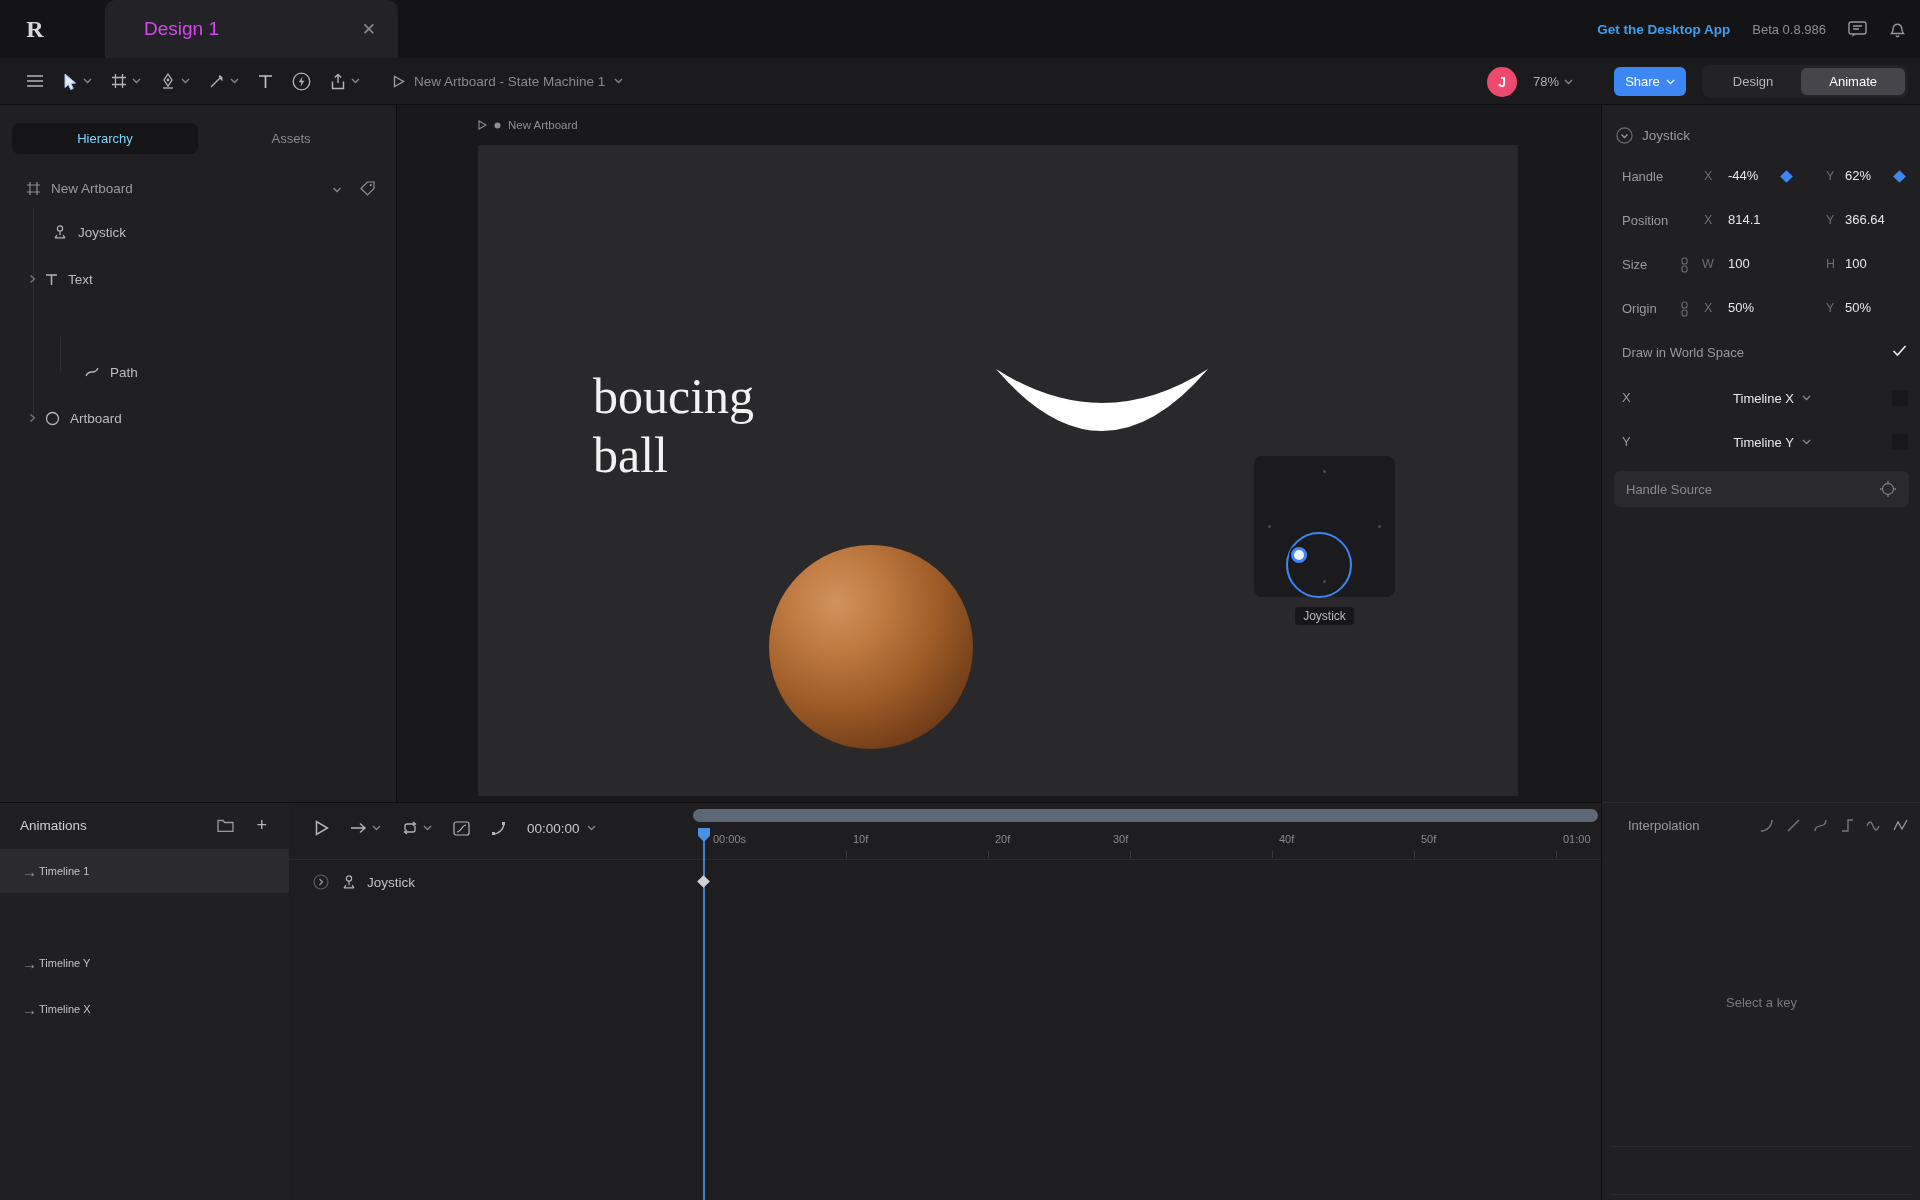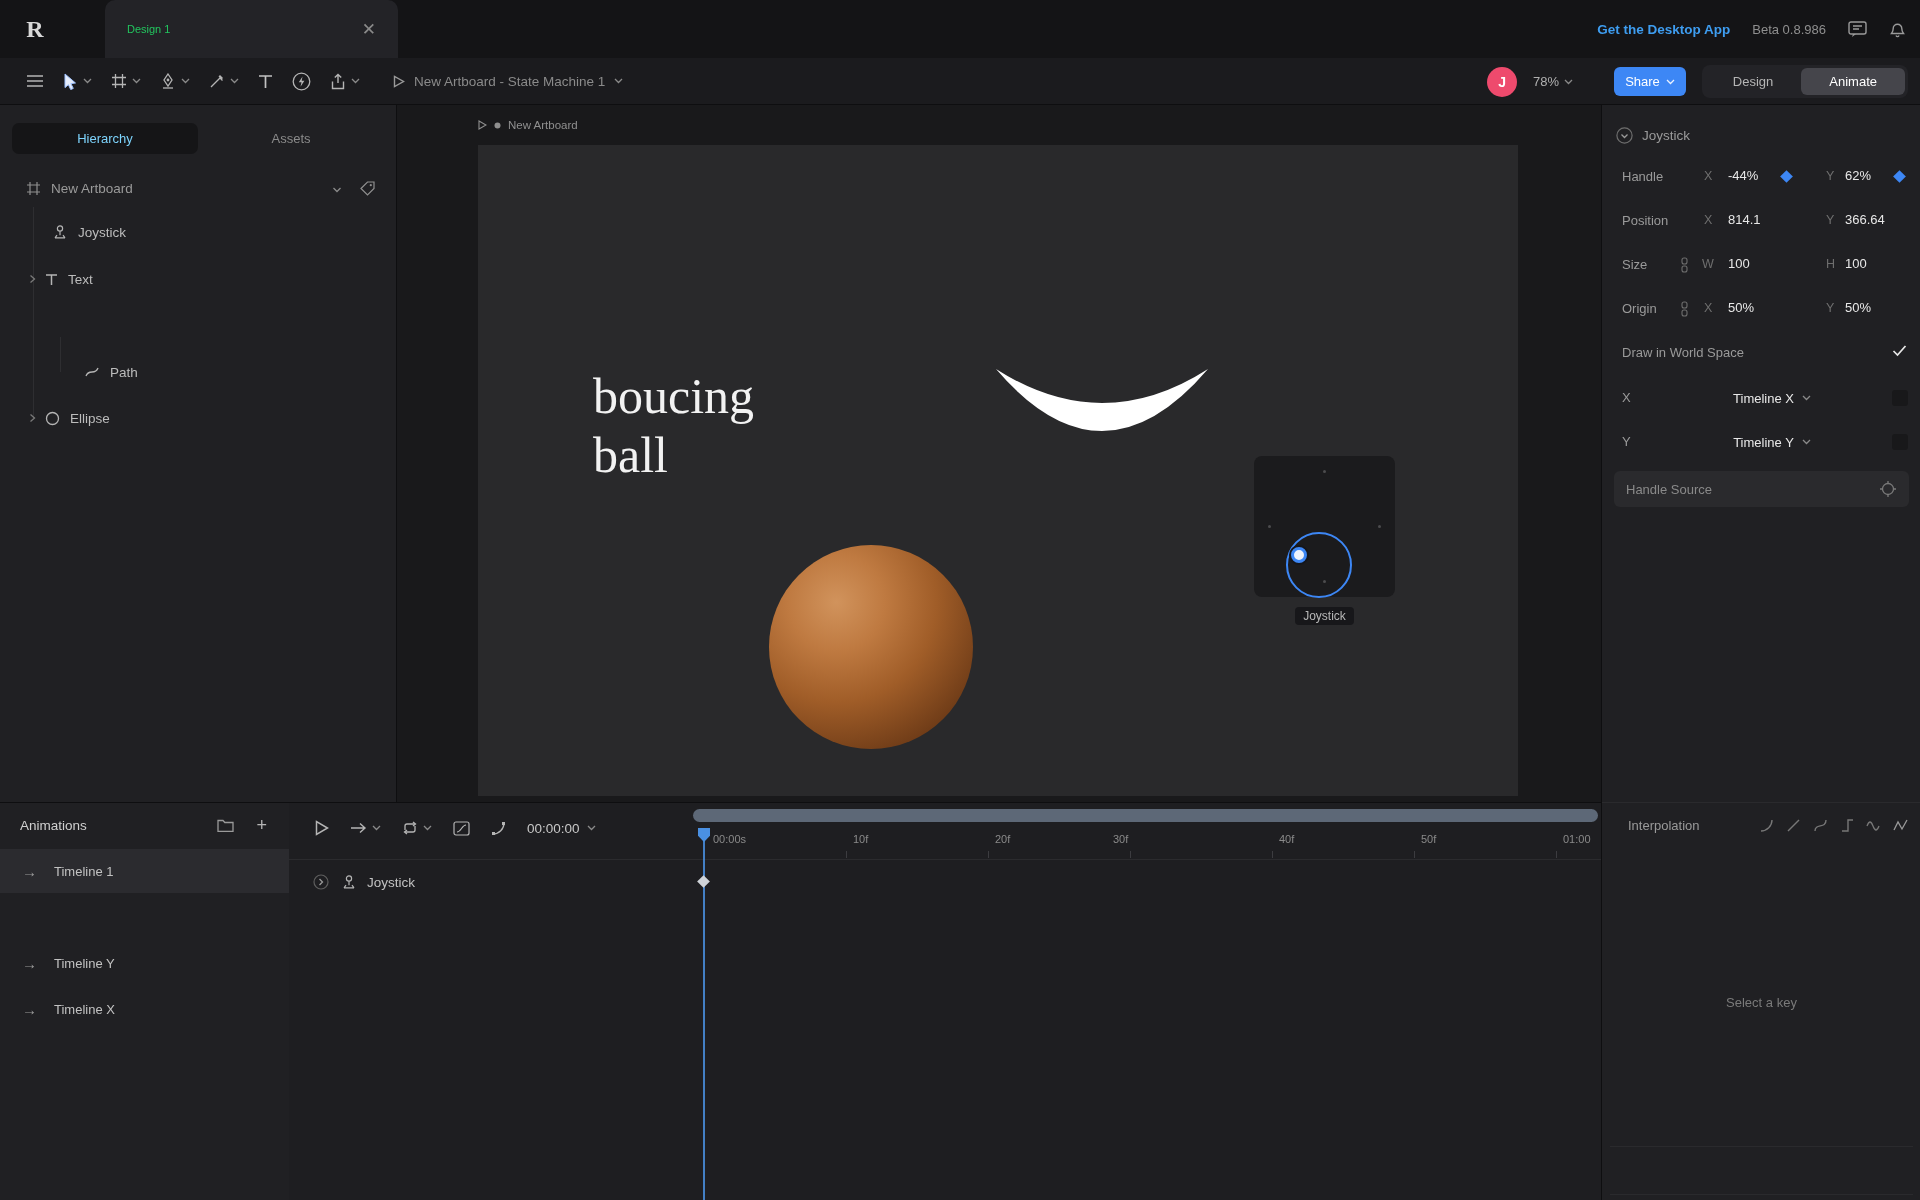--- a/index.html
+++ b/index.html
@@ -10,21 +10,21 @@
   svg { display:block; }
   .chev { display:inline-block; }
 
   
   .topbar { position:absolute; left:0; top:0; width:1920px; height:58px; background:#141416;
             display:flex; align-items:center; }
   .logo { width:70px; display:flex; justify-content:center; font-size:24px; font-weight:bold;
           color:#d8d8d8; font-family:"Liberation Serif", serif; }
   .tab { position:absolute; left:105px; top:0; width:293px; height:58px; background:#232327;
          border-radius:10px 10px 0 0; display:flex; align-items:center; padding:0 22px; }
-  .tab-title { color:#22c55e; font-size:11px; flex:1; }
+  .tab-title { color:#d946ef; font-size:19px; flex:1;margin-left:17px; }
   .tab-close { color:#8a8a8a; font-size:17px; cursor:default; }
   .topbar-right { position:absolute; right:14px; top:0; height:58px; display:flex; align-items:center; gap:22px; }
   .desktop-link { color:#3e9df0; font-size:13.5px; font-weight:bold; }
   .beta { color:#8f8f8f; font-size:13px; }
 
   
   .toolbar { position:absolute; left:0; top:58px; width:1920px; height:47px; background:#1b1b1e;
              border-bottom:1px solid #0e0e10; display:flex; align-items:center; }
   .tb-left { display:flex; align-items:center; gap:19px; padding-left:26px; }
   .tool { display:flex; align-items:center; gap:5px; }
@@ -93,21 +93,21 @@
   .empty-state { position:absolute; left:0; top:890px; width:319px; text-align:center; color:#7a7a7a; font-size:13px; }
   .insp-div { position:absolute; left:8px; width:303px; height:1px; background:#2a2a2d; }
 
   
   .animations { position:absolute; left:0; top:802px; width:316px; height:398px; background:#202023;
                 border-top:1px solid #0e0e10; border-right:1px solid #0e0e10; }
   .anim-header { position:absolute; left:0; top:0; width:289px; height:44px; display:flex; align-items:center; }
   .anim-title { color:#d0d0d0; font-size:13.5px; margin-left:20px; flex:1; }
   .anim-row { position:absolute; left:0; width:289px; height:44px; display:flex; align-items:center; }
   .anim-row.selected { background:#2b2b2f; }
-  .anim-row .lbl { color:#c2c2c2; font-size:13px; margin-left:17px; flex:1; }
+  .anim-row .lbl { color:#c2c2c2; font-size:11px; margin-left:2px; flex:1; }
 
   
   .timeline { position:absolute; left:289px; top:802px; width:1312px; height:398px; background:#1e1e21;
               border-top:1px solid #0e0e10; }
   .tl-controls { position:absolute; left:0; top:0; height:50px; display:flex; align-items:center; gap:21px; padding-left:26px; }
   .time-display { display:flex; align-items:center; gap:7px; color:#c8c8c8; font-size:13.5px; }
   .workbar { position:absolute; left:404px; top:6px; width:905px; height:13px; border-radius:7px; background:#5d6877; }
   .ruler-label { position:absolute; top:30px; color:#8a8a8a; font-size:11px; }
   .ruler-tick { position:absolute; top:48px; width:1px; height:7px; background:#3c3c40; }
   .tl-divider { position:absolute; left:0; top:56px; width:1312px; height:1px; background:#2b2b2e; }
@@ -308,21 +308,21 @@
       <span style="margin-left:26px">
         <svg width="12" height="12" viewBox="0 0 12 12">
             <path d="M4.5 2.5L8.5 6l-4 3.5" fill="none" stroke="#7a7a7a" stroke-width="1.3"></path>
           </svg>
       </span>
       <span style="margin-left:7px">
         <svg width="15" height="15" viewBox="0 0 15 15">
             <circle cx="7.5" cy="7.5" r="6" fill="none" stroke="#b5b5b5" stroke-width="1.3"></circle>
           </svg>
       </span>
-      <span class="lbl">Ellipse</span>
+      <span class="lbl">Artboard</span>
     </div>
   </aside>
 
   <div class="canvas">
     <div class="artboard-label">
       <svg width="9" height="10" viewBox="0 0 9 10">
           <path d="M1 1v8l7-4z" fill="none" stroke="#8f8f8f" stroke-width="1.1"></path>
         </svg>
       <svg width="7" height="7" viewBox="0 0 7 7">
           <circle cx="3.5" cy="3.5" r="3" fill="#8f8f8f"></circle>

